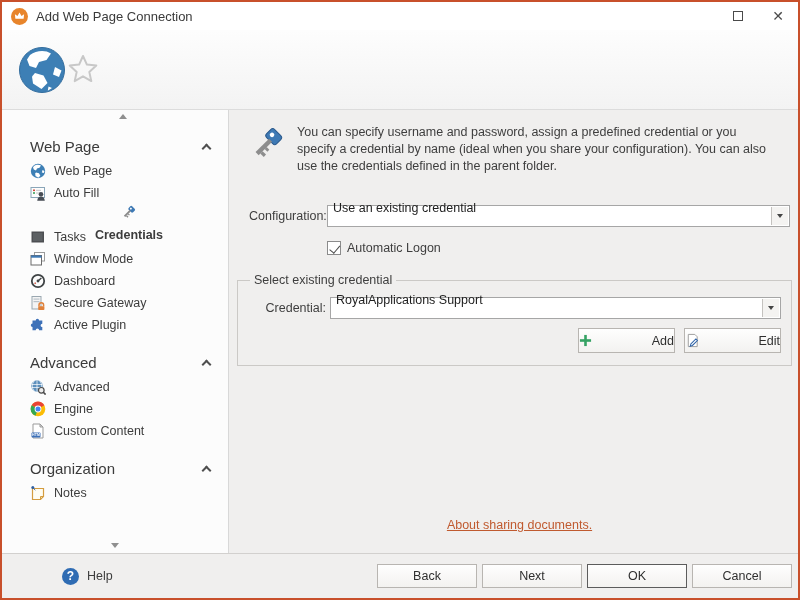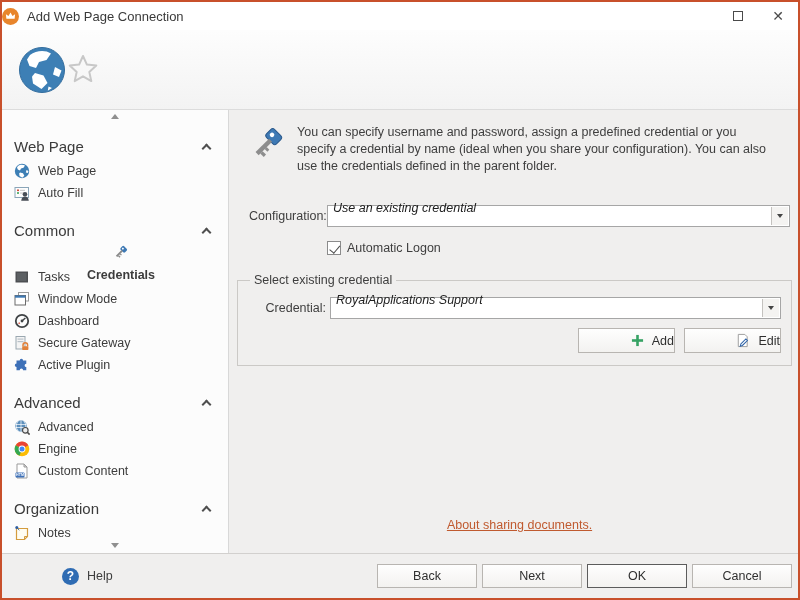--- a/index.html
+++ b/index.html
@@ -1,69 +1,69 @@
 <!DOCTYPE html>
 <html><head>
 <meta charset="utf-8">
 <style>
   * { margin:0; padding:0; box-sizing:border-box; }
   html,body { width:800px; height:600px; }
   body { font-family:"Liberation Sans", sans-serif; background:#fff; }
   .window { width:800px; height:600px; border:2px solid #c8502b; background:#fff; display:flex; flex-direction:column; }
 
   
-  .titlebar { height:28px; flex:0 0 auto; display:flex; align-items:center; background:#fff; }
+  .titlebar { height:28px; flex:0 0 auto; display:flex; align-items:center; padding-left:9px; background:#fff; }
   .app-icon { width:17px; height:17px; border-radius:50%; background:#e8852c; display:flex; align-items:center; justify-content:center; flex:0 0 auto; }
   .tb-title { font-size:13px; color:#3a3a3a; margin-left:8px; flex:1; white-space:nowrap; }
   .tb-btn { width:40px; height:28px; display:flex; align-items:center; justify-content:center; color:#4a4a4a; cursor:default; }
   .max-glyph { width:10px; height:10px; border:1px solid #4a4a4a; display:block; }
   .close-glyph { font-size:14px; line-height:1; }
 
   
   .header { height:80px; flex:0 0 auto; background:linear-gradient(#fdfdfd,#f3f3f3); border-bottom:1px solid #dcdcdc; display:flex; align-items:center; padding:0 18px 0 16px; }
   .hdr-globe { width:48px; height:48px; flex:0 0 auto; }
   .header-text { margin-left:16px; flex:1; }
   .header-title { font-size:20px; font-weight:bold; color:#2d5757; }
   .header-sub { font-size:12.5px; color:#9b9b9b; margin-top:4px; }
   .star-ic { width:34px; height:34px; flex:0 0 auto; }
 
   
   .bodyrow { flex:1; display:flex; min-height:0; }
-  .sidebar { width:227px; flex:0 0 auto; background:#fcfcfc; border-right:1px solid #d8d8d8; position:relative; overflow:hidden; }
+  .sidebar { width:227px; flex:0 0 auto; background:#fcfcfc; border-right:1px solid #d8d8d8; position:relative; overflow:hidden;padding-left:16px; }
   .scroll-up { display:flex; justify-content:center; padding-top:4px; height:10px; }
   .tri-up { width:0; height:0; border-left:4px solid transparent; border-right:4px solid transparent; border-bottom:5px solid #8f8f8f; }
   .tri-down { width:0; height:0; border-left:4px solid transparent; border-right:4px solid transparent; border-top:5px solid #8f8f8f; }
   .sec-h { display:flex; align-items:center; justify-content:space-between; padding:0 18px 0 12px; margin-top:13px; height:27px; font-size:15px; color:#3b3b3b; cursor:default; }
   .chev { width:7px; height:7px; border-left:2px solid #4f4f4f; border-top:2px solid #4f4f4f; transform:rotate(45deg); margin-top:4px; }
   .item { display:flex; align-items:center; height:22px; padding-left:12px; font-size:12.5px; color:#3c3c3c; gap:8px; cursor:default; white-space:nowrap; }
   .item.sel { font-weight:bold;flex-direction:column; }
   .ic16 { width:16px; height:16px; flex:0 0 auto; display:flex; }
   .sb-down { position:absolute; bottom:5px; left:0; right:0; display:flex; justify-content:center; }
 
   
   .main { flex:1; background:#f0efee; position:relative; padding:14px 8px 0 20px; min-width:0; }
   .info { display:flex; gap:10px; }
   .info-key { width:38px; height:38px; flex:0 0 auto; }
   .info p { font-size:12.5px; line-height:17px; color:#3e3e3e; margin-right:12px; }
   .row { display:flex; align-items:center; margin-top:30px; }
   .lbl { font-size:12.5px; color:#3e3e3e; text-align:right; flex:0 0 auto; white-space:nowrap; }
   .lbl-config { width:74px; margin-right:4px; }
   .lbl-cred { width:78px; margin-right:4px; }
-  .combo { flex:1; height:22px; background:#fff; border:1px solid #a6a6a6; position:relative; display:flex; align-items:center; font-size:12.5px; color:#1e1e1e; padding:0 22px 16px 5px; cursor:default;font-style:italic; }
+  .combo { flex:1; height:22px; background:#fff; border:1px solid #a6a6a6; position:relative; display:flex; align-items:center; font-size:12.5px; color:#1e1e1e; padding:0 22px 16px 5px; cursor:default; }
   .combo-btn { position:absolute; right:1px; top:1px; bottom:1px; width:17px; background:#f4f3f1; border-left:1px solid #c4c2bf; display:flex; align-items:center; justify-content:center; }
   .combo-tri { width:0; height:0; border-left:3.5px solid transparent; border-right:3.5px solid transparent; border-top:4px solid #444; }
   .chk-row { display:flex; align-items:center; margin-top:14px; margin-left:78px; gap:6px; }
   .chk { width:14px; height:14px; background:#fff; border:1px solid #8b8b8b; position:relative; cursor:default; }
   .chk.checked::after { content:""; position:absolute; left:3.5px; top:0.5px; width:4.5px; height:8.5px; border-right:1.8px solid #4a4a4a; border-bottom:1.8px solid #4a4a4a; transform:rotate(40deg); }
   .chk-lbl { font-size:12.5px; color:#3e3e3e; }
   fieldset.group { margin:18px -2px 0 -12px; border:1px solid #cbc9c6; padding:2px 10px 12px 10px; }
   fieldset.group legend { font-size:12.5px; color:#3e3e3e; padding:0 4px; margin-left:2px; }
   .group .row { margin-top:8px; }
   .btn-row { display:flex; justify-content:flex-end; gap:9px; margin-top:9px; }
-  .btn { width:97px; height:25px; background:linear-gradient(#fefefe,#f3f2f0); border:1px solid #b8b5b1; display:flex; align-items:center; justify-content:flex-end; gap:8px; font-size:12.5px; color:#2f2f2f; cursor:default; }
+  .btn { width:97px; height:25px; background:linear-gradient(#fefefe,#f3f2f0); border:1px solid #b8b5b1; display:flex; align-items:center; justify-content:space-between; gap:8px; font-size:12.5px; color:#2f2f2f; cursor:default; }
   .btn svg { flex:0 0 auto; }
   .link-wrap { position:absolute; left:12px; right:0; bottom:20px; text-align:center; }
   .link-wrap a { color:#c05a2f; font-size:12.5px; text-decoration:underline; cursor:pointer; }
 
   
   .footer { height:45px; flex:0 0 auto; border-top:1px solid #d2d0ce; background:#f0efee; display:flex; align-items:center; padding:0 6px 0 60px; }
   .help { display:flex; align-items:center; gap:8px; font-size:12.5px; color:#3e3e3e; flex:1; cursor:default; }
   .help-ic { width:17px; height:17px; border-radius:50%; background:#2f6cb3; color:#fff; font-size:12px; font-weight:bold; display:flex; align-items:center; justify-content:center; }
   .fbtn { width:100px; height:24px; background:linear-gradient(#fefefe,#f3f2f0); border:1px solid #b8b5b1; display:flex; align-items:center; justify-content:center; font-size:12.5px; color:#2f2f2f; margin-left:5px; cursor:default; }
   .fbtn.ok { border-color:#5c5c5c; }
@@ -131,24 +131,20 @@
               <rect x="6" y="4.8" width="5" height="1.1" fill="#c9c9c9"></rect>
               <rect x="3" y="7.2" width="2" height="1.6" fill="#3fa45c"></rect>
               <rect x="6" y="7.5" width="5" height="1.1" fill="#c9c9c9"></rect>
               <circle cx="11" cy="9.3" r="2.3" fill="#474d55"></circle>
               <path d="M7.2 15.8c.3-2.8 1.9-4.2 3.8-4.2s3.5 1.4 3.8 4.2z" fill="#474d55"></path>
             </svg>
         </span>
         <span>Auto Fill</span>
       </div>
 
-      <div class="sec-h">
-        <span>Common</span>
-        <span class="chev"></span>
-      </div>
       <div class="item sel">
         <span class="ic16">
           <svg viewBox="-1 -1 18 18">
               <g transform="rotate(-45 8 8)">
                 <rect x="9.5" y="4.5" width="5.5" height="7" rx="1.5" fill="#3e79b4"></rect>
                 <circle cx="12.2" cy="6.8" r="1.1" fill="#fff"></circle>
                 <rect x="1" y="6.8" width="9" height="2.2" fill="#8a8a8a"></rect>
                 <rect x="2.2" y="9" width="1.6" height="2.4" fill="#8a8a8a"></rect>
                 <rect x="5.2" y="9" width="1.4" height="1.8" fill="#8a8a8a"></rect>
               </g>

